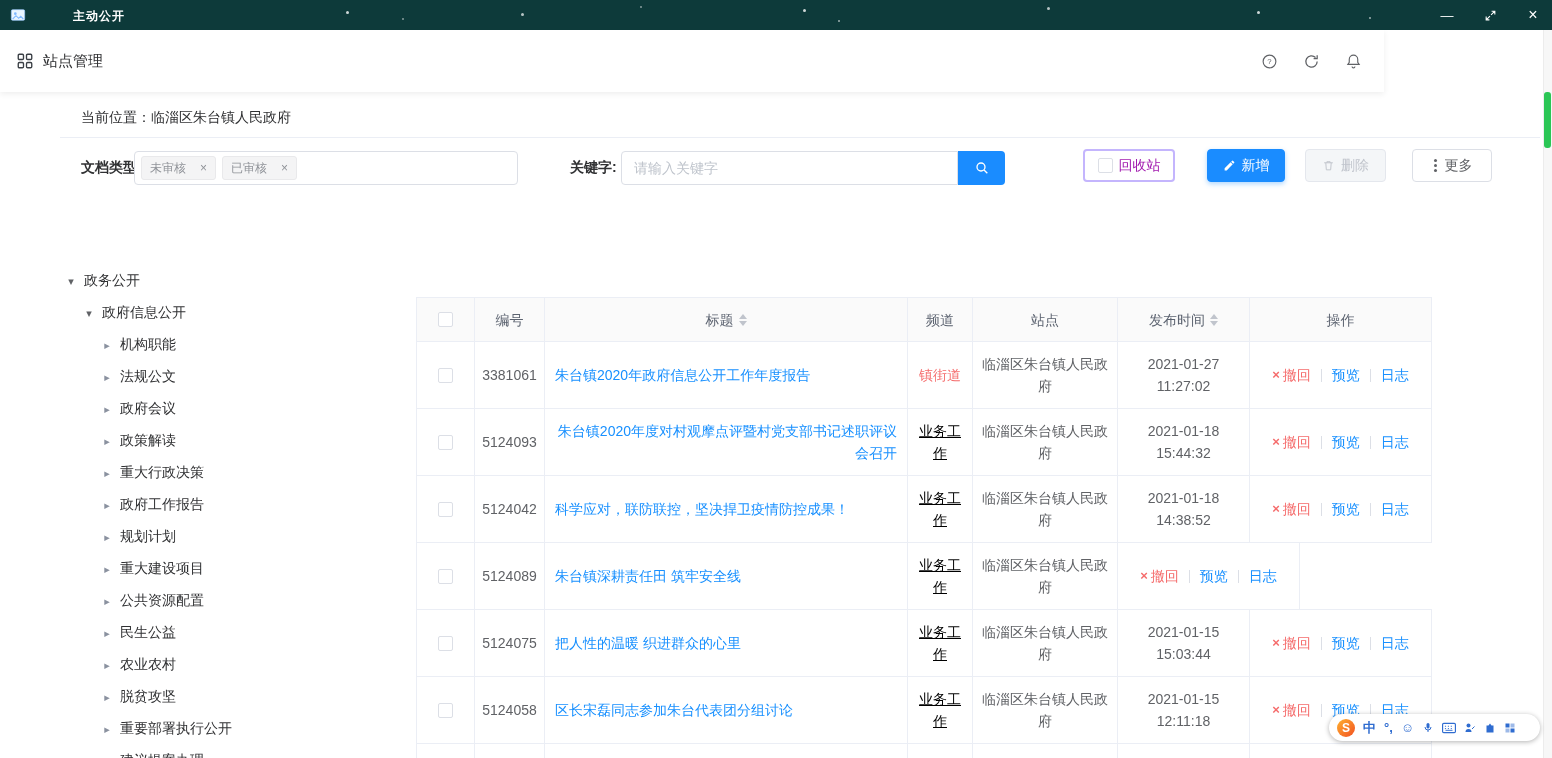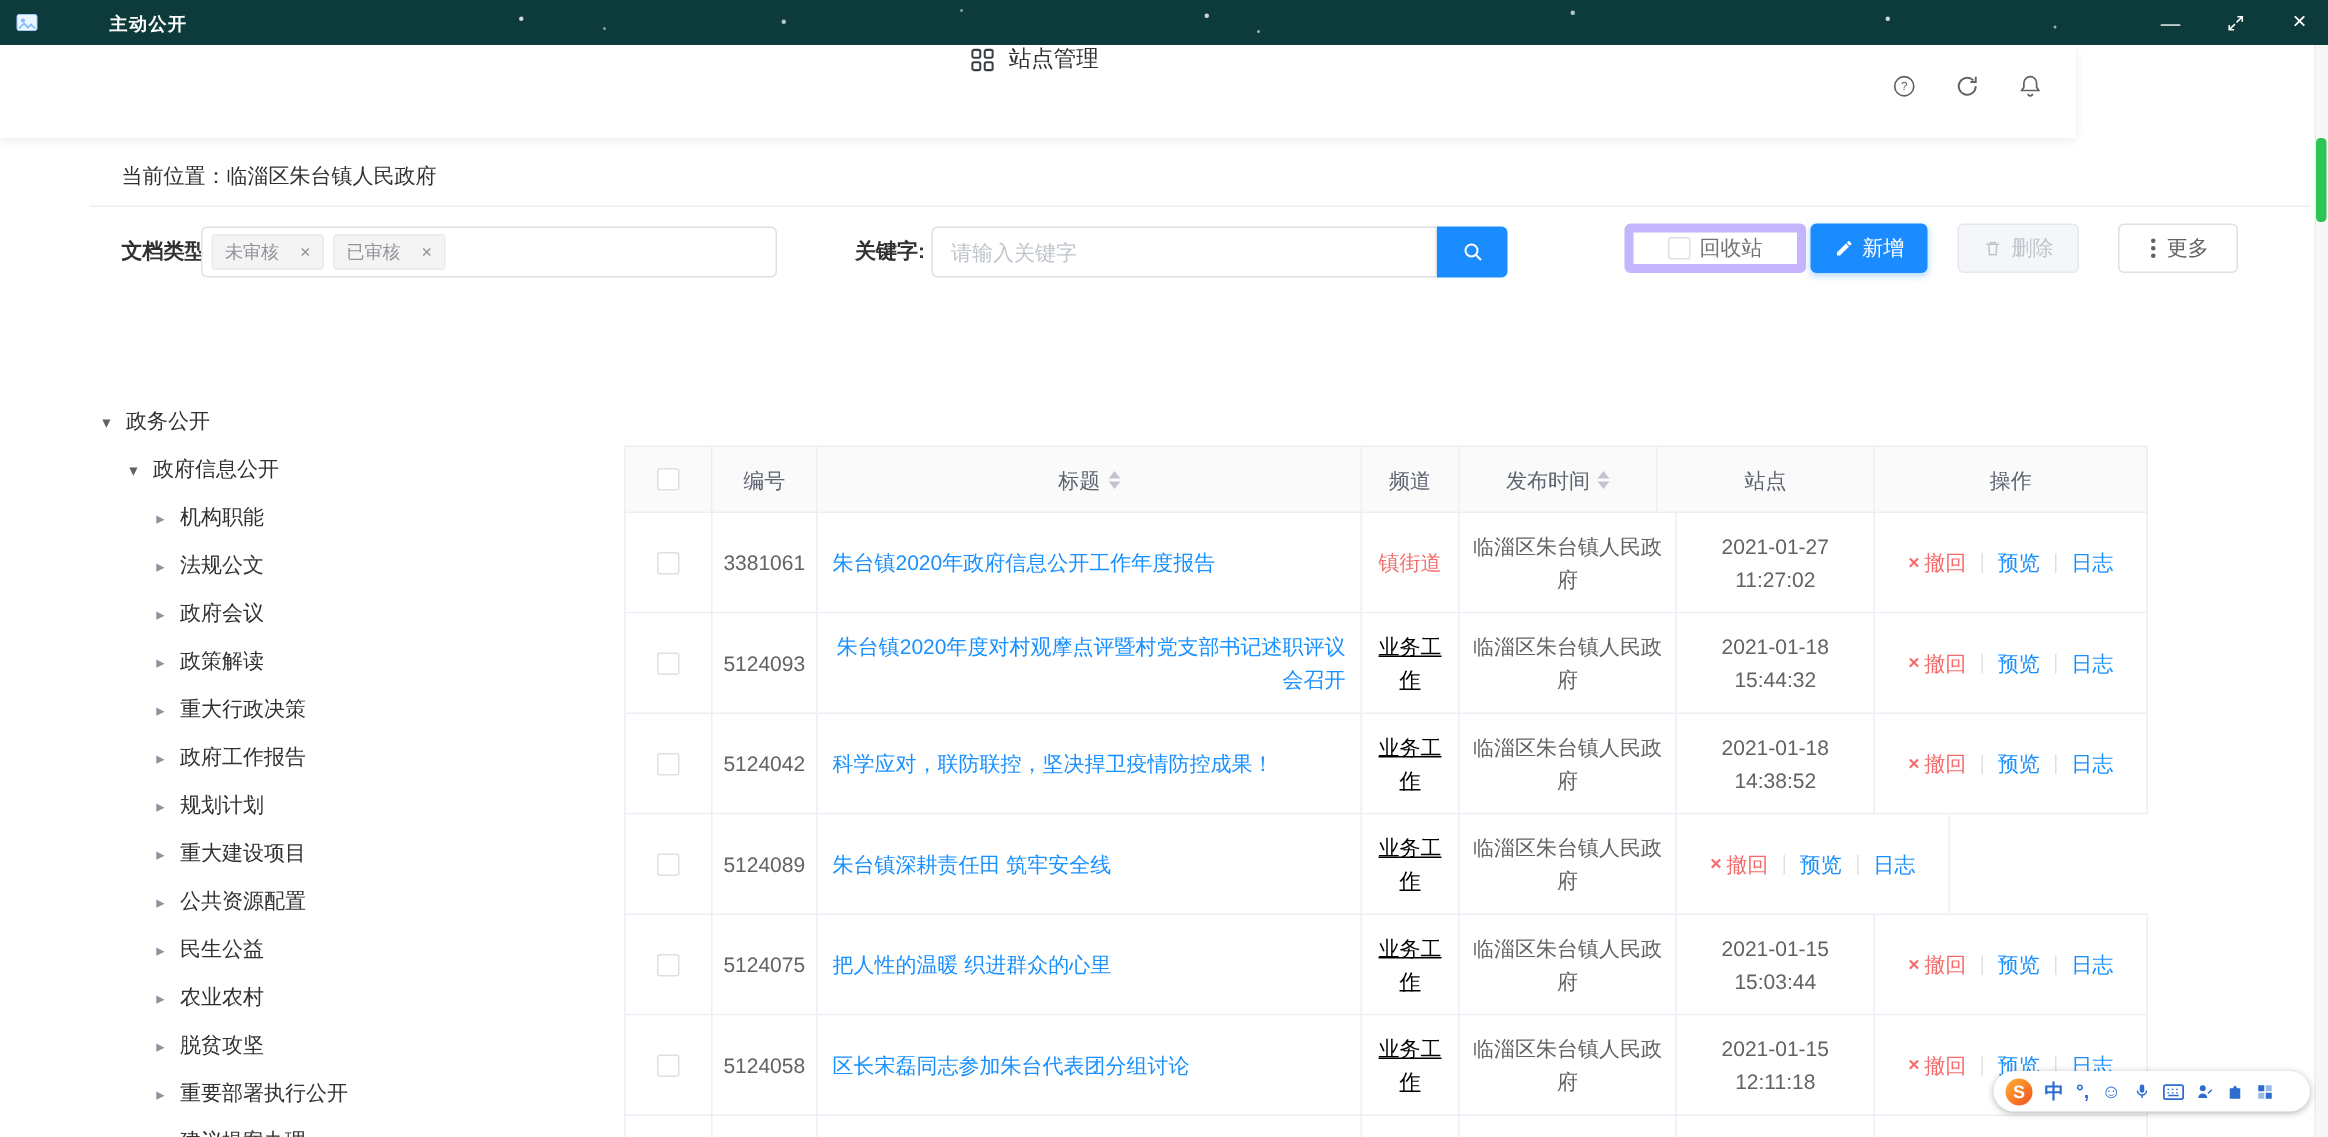--- a/index.html
+++ b/index.html
@@ -9,21 +9,21 @@
   
   .titlebar{position:absolute;top:0;left:0;width:1552px;height:30px;background:#0d3a3a;z-index:50;}
   .app-icon{position:absolute;left:10px;top:7px;width:16px;height:16px;}
   .window-title{position:absolute;left:33px;top:8px;font-size:12px;color:#fff;font-weight:bold;letter-spacing:1px;margin-left:40px;}
   .win-controls{position:absolute;right:10px;top:0;height:30px;display:flex;align-items:center;gap:25px;}
   .win-btn{width:18px;height:30px;display:flex;align-items:center;justify-content:center;color:#fff;font-size:13px;cursor:pointer;}
   .snow{position:absolute;background:#fff;border-radius:50%;}
 
   
   .appbar{position:absolute;top:30px;left:0;width:1384px;height:62px;background:#fff;
-    box-shadow:0 2px 6px rgba(0,0,0,.07);display:flex;align-items:center;padding:0 22px 0 16px;z-index:40;flex-direction:column;}
+    box-shadow:0 2px 6px rgba(0,0,0,.07);display:flex;align-items:center;padding:0 22px 0 16px;z-index:40;}
   .appbar-left{display:flex;align-items:center;gap:9px;font-size:15px;color:#303133;}
   .appbar-right{margin-left:auto;display:flex;align-items:center;gap:25px;}
   .hicon{cursor:pointer;display:flex;align-items:center;}
 
   
   .breadcrumb{position:absolute;left:81px;top:109px;font-size:14px;color:#303133;}
   .divider{position:absolute;left:60px;top:137px;width:1480px;height:1px;background:#ebeef5;}
 
   
   .flabel{position:absolute;font-size:14px;font-weight:600;color:#303133;top:159px;}
@@ -32,21 +32,21 @@
   .tag{background:#f4f4f5;border:1px solid #e9e9eb;color:#909399;font-size:12px;height:24px;border-radius:3px;
     display:flex;align-items:center;padding:0 8px;gap:14px;}
   .tag .tclose{color:#909399;cursor:pointer;font-size:12px;}
   .kw-input{position:absolute;left:621px;top:151px;width:337px;height:34px;border:1px solid #dcdfe6;
     border-radius:4px 0 0 4px;padding:0 12px;font-size:14px;color:#303133;outline:none;}
   .kw-input::placeholder{color:#bfc4cc;}
   .search-btn{position:absolute;left:958px;top:151px;width:47px;height:34px;background:#1a8cff;border:none;
     border-radius:0 4px 4px 0;display:flex;align-items:center;justify-content:center;cursor:pointer;}
   .btn{position:absolute;top:149px;height:33px;border-radius:4px;display:flex;align-items:center;
     justify-content:center;gap:6px;font-size:14px;cursor:pointer;}
-  .btn-recycle{left:1083px;width:121px;background:#fff;border:6px solid #c4b5fd;color:#737373;}
+  .btn-recycle{left:1083px;width:92px;background:#fff;border:2px solid #c4b5fd;color:#a21caf;}
   .btn-add{left:1207px;width:78px;background:#1a8cff;border:1px solid #1a8cff;color:#fff;box-shadow:0 2px 5px rgba(26,140,255,.35);}
   .btn-del{left:1305px;width:81px;background:#f4f6f8;border:1px solid #e4e7ed;color:#c0c4cc;cursor:not-allowed;}
   .btn-more{left:1412px;width:80px;background:#fff;border:1px solid #dcdfe6;color:#606266;}
   .cb{width:15px;height:15px;border:1px solid #dcdfe6;border-radius:2px;background:#fff;cursor:pointer;display:inline-block;}
   .vdots{width:3px;height:3px;border-radius:50%;background:#606266;box-shadow:0 -5px 0 #606266,0 5px 0 #606266;margin:0 2px;}
 
   
   .tree{position:absolute;left:60px;top:265px;width:350px;font-size:14px;color:#303133;}
   .tnode{height:32px;display:flex;align-items:center;cursor:pointer;}
   .tnode .tcaret{width:14px;text-align:center;font-size:11px;color:#606266;}
@@ -277,30 +277,30 @@
     <div class="cell c2" style="justify-content:center;text-align:center;">
       <span>标题</span>
       <span class="sort">
           <i class="cu"></i>
           <i class="cd"></i>
         </span>
     </div>
     <div class="cell c3">
         <span>频道</span>
       </div>
+    <div class="cell c4">
+        <span>站点</span>
+      </div>
     <div class="cell c5">
       <span>发布时间</span>
       <span class="sort">
           <i class="cu"></i>
           <i class="cd"></i>
         </span>
     </div>
-    <div class="cell c4">
-        <span>站点</span>
-      </div>
     <div class="cell c6">
         <span>操作</span>
       </div>
   </div>
 
   <div class="trow">
     <div class="cell c0">
         <span class="cb"></span>
       </div>
     <div class="cell c1">3381061</div>

